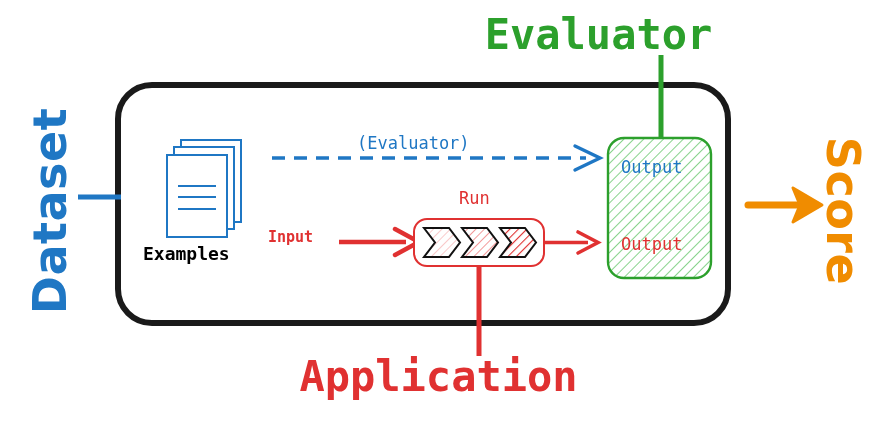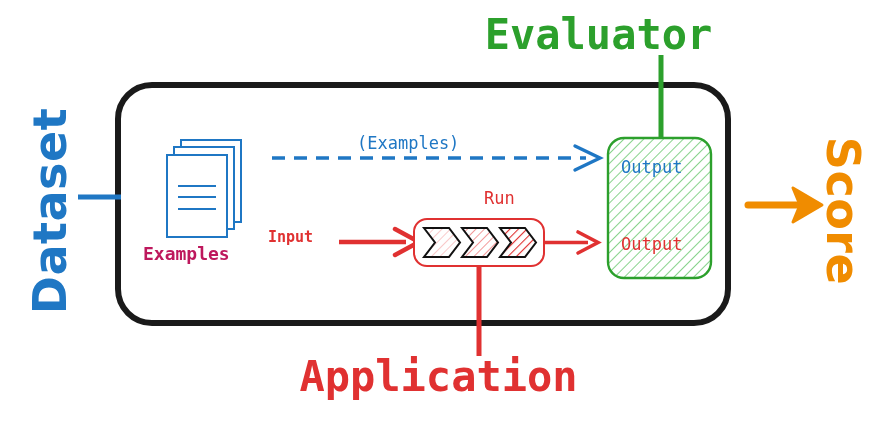--- a/index.html
+++ b/index.html
@@ -85,39 +85,39 @@
   }
   .small-label {
     position: absolute;
     font-family: "DejaVu Sans Mono", monospace;
     white-space: nowrap;
     font-size: 17px;
   }
   #examples-label {
     left: 143px;
     top: 243px;
-    color: #be185d;
+    color: #000000;
     font-weight: bold;
     font-size: 18px;
   }
   #optional-label {
     left: 357px;
     top: 133px;
     color: #1f77c4;
     font-size: 17px;
   }
   #input-label {
     left: 268px;
     top: 228px;
     color: #e03131;
     font-weight: bold;
     font-size: 15px;
   }
   #run-label {
-    left: 484px;
+    left: 459px;
     top: 188px;
     color: #e03131;
     font-size: 17px;
   }
   #output-top-label {
     left: 621px;
     top: 157px;
     color: #1f77c4;
     font-size: 17px;
   }
@@ -218,19 +218,19 @@
   </div>
 
   <div class="side-label" id="score-label">
     <span class="txt">Score</span>
   </div>
 
   <div class="mono-title" id="evaluator-label">Evaluator</div>
   <div class="mono-title" id="application-label">Application</div>
 
   <div class="small-label" id="examples-label">Examples</div>
-  <div class="small-label" id="optional-label">(Examples)</div>
+  <div class="small-label" id="optional-label">(Evaluator)</div>
   <div class="small-label" id="input-label">Input</div>
   <div class="small-label" id="run-label">Run</div>
   <div class="small-label" id="output-top-label">Output</div>
   <div class="small-label" id="output-bottom-label">Output</div>
 
 </div>
 
 </body></html>

